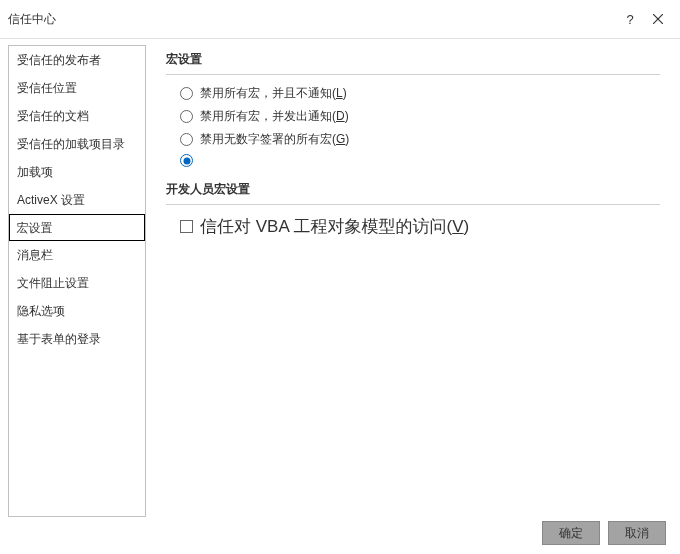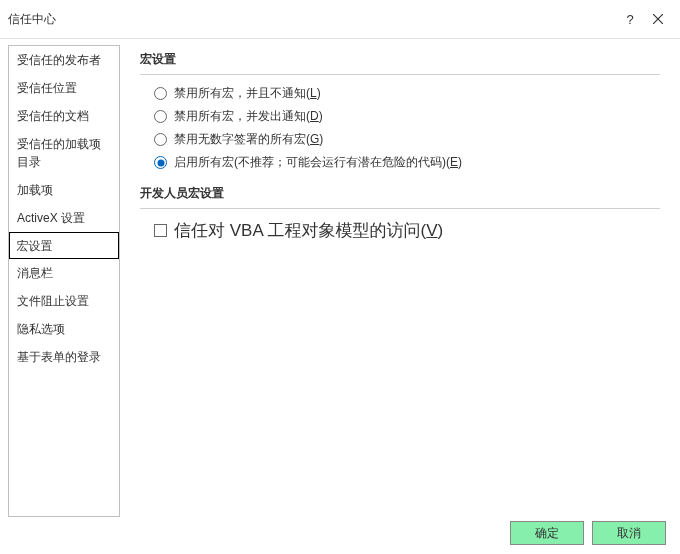--- a/index.html
+++ b/index.html
@@ -6,42 +6,42 @@
     body { font-family: "Microsoft YaHei", "Segoe UI", sans-serif; font-size: 12px; background: #fff; width: 680px; height: 554px; overflow: hidden; position: relative; }
     
     .titlebar { display: flex; align-items: center; height: 39px; padding: 0 8px; border-bottom: 1px solid #e0e0e0; }
     .titlebar-title { flex: 1; font-size: 12px; color: #333; }
     .titlebar-btn { width: 28px; height: 28px; display: flex; align-items: center; justify-content: center; cursor: pointer; font-size: 14px; color: #333; }
     .titlebar-help { font-size: 13px; }
     .titlebar-close svg { width: 10px; height: 10px; }
     
     .content { display: flex; height: calc(100% - 28px - 42px); }
     
-    .sidebar { width: 112px; border: 1px solid #c0c0c0; margin: 6px 0 6px 8px; overflow-y: auto; background: #fff; }
+    .sidebar { width: 138px; border: 1px solid #c0c0c0; margin: 6px 0 6px 8px; overflow-y: auto; background: #fff; }
     .sidebar-item { padding: 5px 8px; cursor: pointer; color: #333; font-size: 12px; line-height: 1.5; }
     .sidebar-item.selected { border: 1.5px solid #000; padding: 3.5px 6.5px; }
     
     .main { flex: 1; padding: 12px 20px; overflow-y: auto; }
     .section-title { font-size: 12px; font-weight: bold; color: #333; margin-bottom: 6px; }
     .divider { border: none; border-top: 1px solid #d0d0d0; margin-bottom: 10px; }
     
     .radio-group { margin-left: 14px; margin-bottom: 14px; }
     .radio-row { display: flex; align-items: center; margin-bottom: 6px; cursor: pointer; }
     .radio-circle { width: 13px; height: 13px; border: 1.5px solid #666; border-radius: 50%; margin-right: 7px; flex-shrink: 0; position: relative; }
     .radio-row.selected .radio-circle { border-color: #0067c0; }
     .radio-row.selected .radio-circle::after { content: ""; position: absolute; width: 7px; height: 7px; background: #0067c0; border-radius: 50%; top: 50%; left: 50%; transform: translate(-50%, -50%); }
     .radio-label { font-size: 12px; color: #333; }
     .underline-key { text-decoration: underline; }
     
     .checkbox-row { display: flex; align-items: center; margin-left: 14px; margin-bottom: 6px; cursor: pointer; }
     .checkbox-box { width: 13px; height: 13px; border: 1.5px solid #666; margin-right: 7px; flex-shrink: 0; background: #fff; }
     .checkbox-label { font-size: 17px; color: #333; }
     
     .footer { position: absolute; bottom: 0; left: 0; right: 0; height: 42px; display: flex; justify-content: flex-end; align-items: center; padding: 0 14px; gap: 8px; }
-    .btn { min-width: 54px; height: 24px; border: 1px solid #888; background: #86efac; font-size: 12px; cursor: pointer; padding: 0 24px; color: #333; font-family: inherit; }
+    .btn { min-width: 54px; height: 24px; border: 1px solid #888; background: #a3a3a3; font-size: 12px; cursor: pointer; padding: 0 16px; color: #333; font-family: inherit; }
   </style>
 </head>
 <body>
 
 <div class="titlebar">
   <span class="titlebar-title">信任中心</span>
   <div class="titlebar-btn titlebar-help">?</div>
   <div class="titlebar-btn titlebar-close">
     <svg viewBox="0 0 10 10">
         <line x1="0" y1="0" x2="10" y2="10" stroke="#333" stroke-width="1.2"></line>
@@ -75,21 +75,20 @@
         <div class="radio-row">
           <div class="radio-circle"></div>
           <span class="radio-label">禁用所有宏，并发出通知(<span class="underline-key">D</span>)</span>
         </div>
         <div class="radio-row">
           <div class="radio-circle"></div>
           <span class="radio-label">禁用无数字签署的所有宏(<span class="underline-key">G</span>)</span>
         </div>
         <div class="radio-row selected">
           <div class="radio-circle"></div>
-          <span class="radio-label">启用所有宏(不推荐；可能会运行有潜在危险的代码)(<span class="underline-key">E</span>)</span>
         </div>
       </div>
 
     <div class="section-title">开发人员宏设置</div>
     <hr class="divider">
     <div class="checkbox-row">
       <div class="checkbox-box"></div>
       <span class="checkbox-label" id="cb-label">信任对 VBA 工程对象模型的访问(<span class="underline-key">V</span>)</span>
     </div>
   </div>

